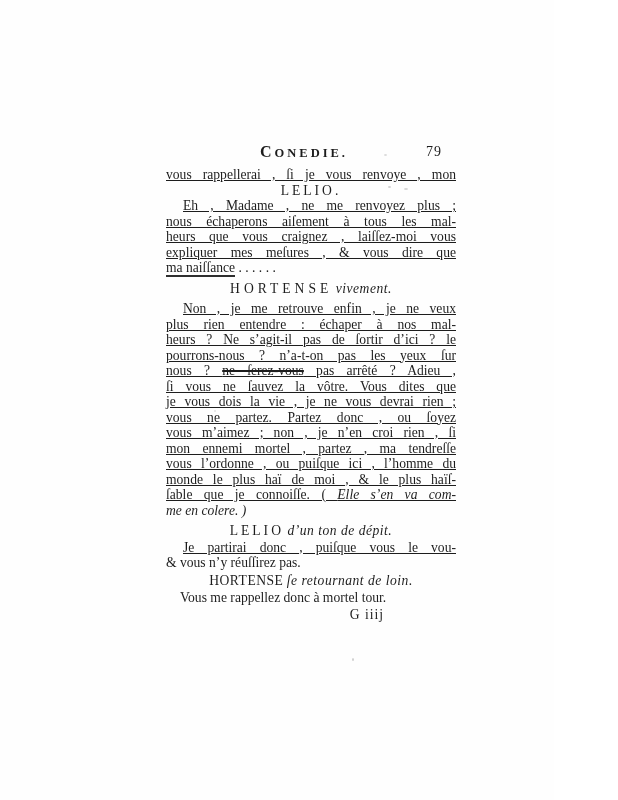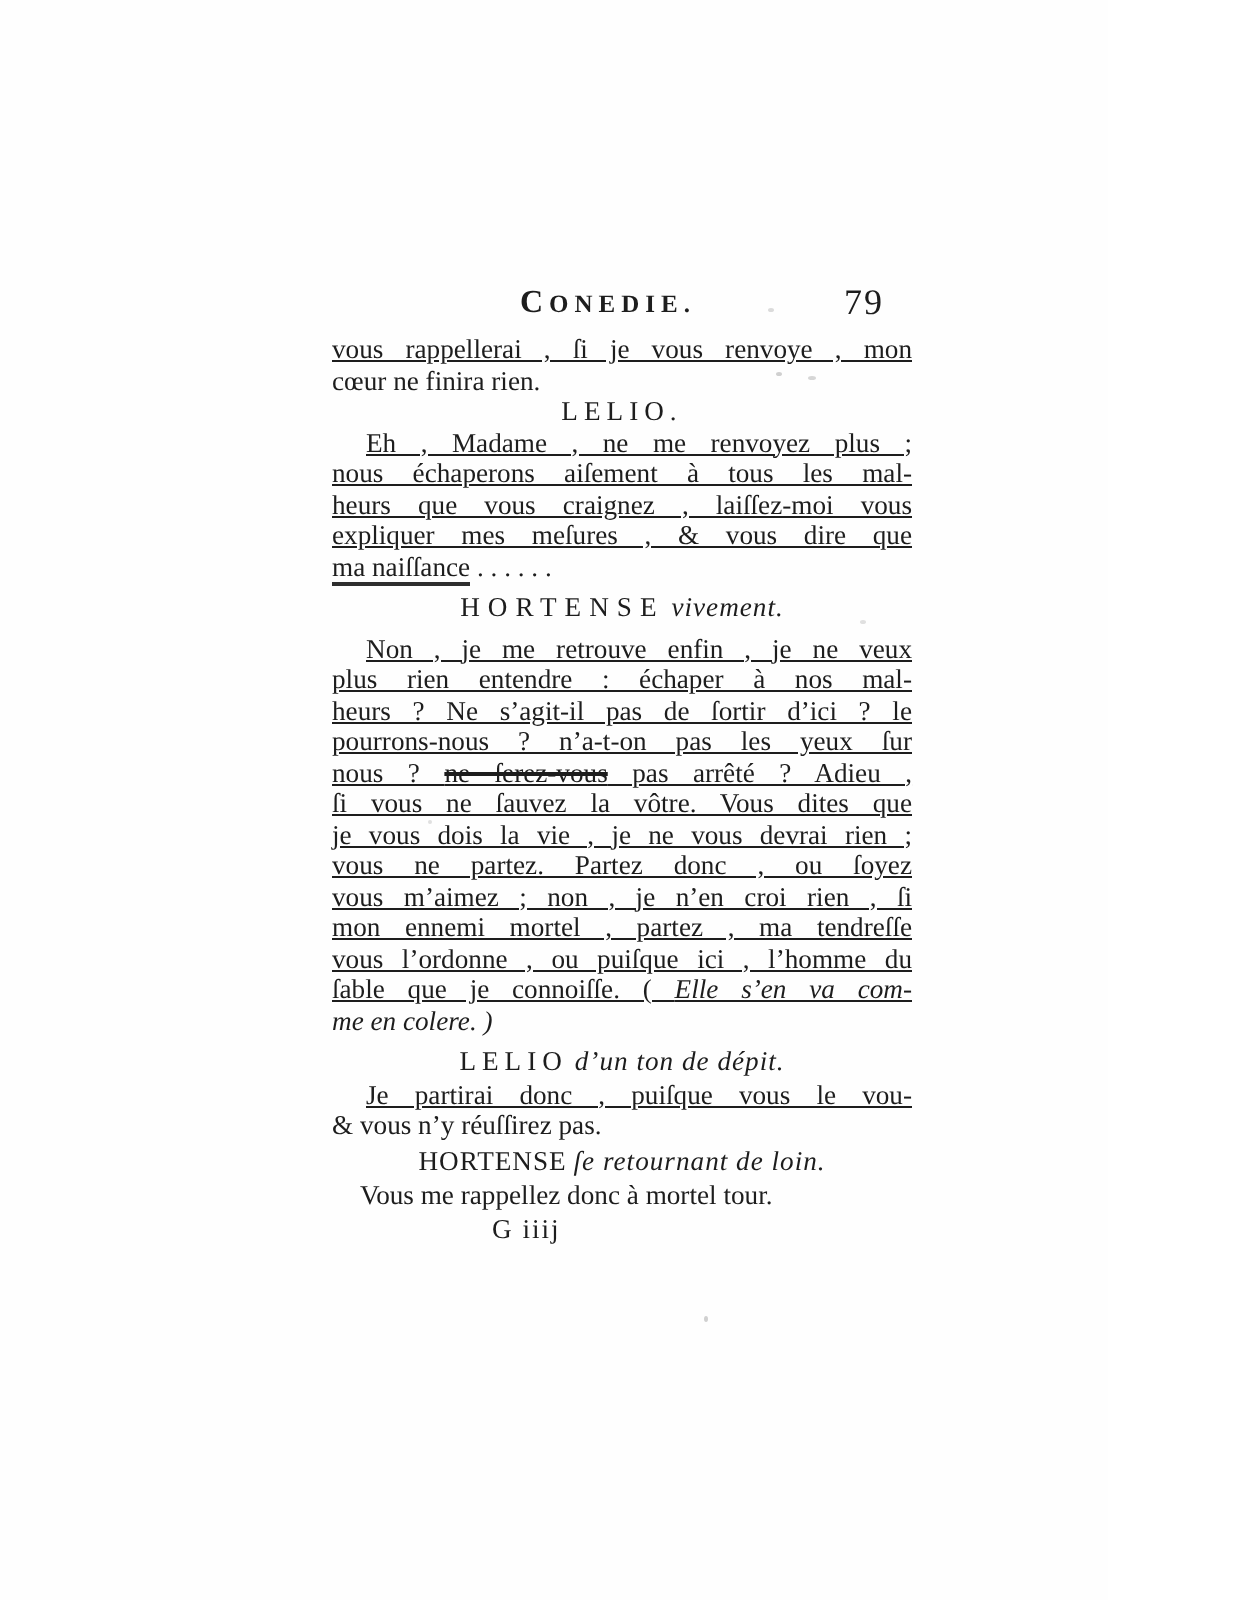--- a/index.html
+++ b/index.html
@@ -40,21 +40,21 @@
     left: -7px;
     font-size: 12.5px;
     letter-spacing: 3px;
     font-weight: bold;
   }
   .rh-title::first-letter { font-size: 16px; }
   .rh-page {
     position: absolute;
     right: 14px;
     top: 0;
-    font-size: 18px;
+    font-size: 14px;
     letter-spacing: 1px;
   }
   
   .ln {
     text-align: justify;
     text-align-last: justify;
     -moz-text-align-last: justify;
     height: 15.5px;
     text-decoration: underline;
   }
@@ -80,44 +80,44 @@
   .sp-gap-sm { margin-top: 2px; margin-bottom: 2px; }
   .ink-underline {
     border-bottom: 2.5px solid #2e2e2e;
   }
   .ink-strike {
     text-decoration: line-through;
     text-decoration-thickness: 1.5px;
   }
   .signature {
     margin-top: 1px;
-    margin-left: 80px;
+    margin-left: 112px;
     letter-spacing: 1px;
     height: 15.5px;
+    text-align: center;
   }
   .speck {
     position: absolute;
     background: #9a9a9a;
     border-radius: 50%;
   }
 </style>
 </head>
 <body>
 
 <div class="scan">
 
   <div class="textblock">
 
     <div class="runhead">
       <span class="rh-title">CONEDIE.</span>
       <span class="rh-page">79</span>
     </div>
 
     <div class="ln">vous rappellerai , ſi je vous renvoye , mon</div>
-    <div class="ln-last">cœur ne finira rien.</div>
 
     <div class="speaker">
       <span class="sp-name">LELIO.</span>
     </div>
 
     <div class="ln indent">Eh , Madame , ne me renvoyez plus ;</div>
     <div class="ln">nous échaperons aiſement à tous les mal-</div>
     <div class="ln">heurs que vous craignez , laiſſez-moi vous</div>
     <div class="ln">expliquer mes meſures , &amp; vous dire que</div>
     <div class="ln-last"><span class="ink-underline">ma naiſſance</span><span> . . . . . .</span></div>
@@ -131,20 +131,21 @@
     <div class="ln">plus rien entendre : échaper à nos mal-</div>
     <div class="ln">heurs ? Ne s’agit-il pas de ſortir d’ici ? le</div>
     <div class="ln">pourrons-nous ? n’a-t-on pas les yeux ſur</div>
     <div class="ln"><span>nous ? </span><span class="ink-strike">ne ſerez-vous</span><span> pas arrêté ? Adieu ,</span></div>
     <div class="ln">ſi vous ne ſauvez la vôtre. Vous dites que</div>
     <div class="ln">je vous dois la vie , je ne vous devrai rien ;</div>
     <div class="ln">vous ne partez. Partez donc , ou ſoyez</div>
     <div class="ln">vous m’aimez ; non , je n’en croi rien , ſi</div>
     <div class="ln">mon ennemi mortel , partez , ma tendreſſe</div>
     <div class="ln">vous l’ordonne , ou puiſque ici , l’homme du</div>
+    <div class="ln">monde le plus haï de moi , &amp; le plus haïſ-</div>
     <div class="ln"><span>ſable que je connoiſſe. ( </span><span class="em">Elle s’en va com-</span></div>
     <div class="ln-last"><span class="em">me en colere. )</span></div>
 
     <div class="speaker sp-gap-t">
       <span class="sp-name">LELIO</span>
       <span class="sp-dir">d’un ton de dépit.</span>
     </div>
 
     <div class="ln indent">Je partirai donc , puiſque vous le vou-</div>
     <div class="ln-last">&amp; vous n’y réuſſirez pas.</div>

